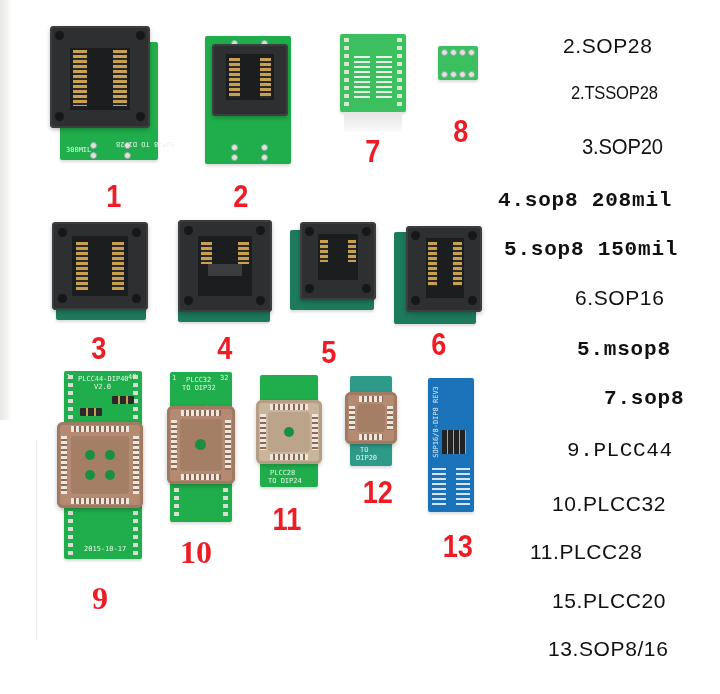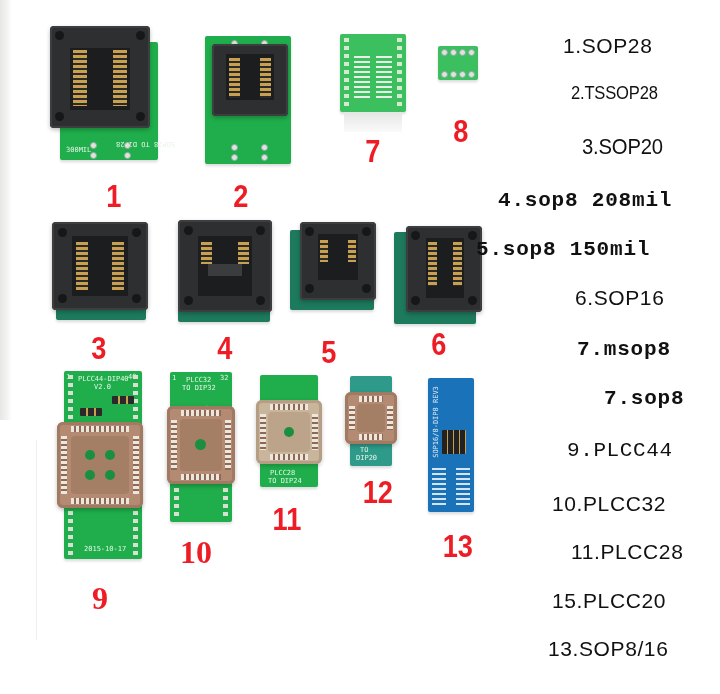--- a/index.html
+++ b/index.html
@@ -261,26 +261,26 @@
   <div class="pcb blue" style="left:428px;top:378px;width:46px;height:134px;">
     <span class="silk" style="left:-28px;top:40px;transform:rotate(-90deg);color:#dbe8f5;">SOP16/8-DIP8 REV3</span>
     <div class="header-pins" style="left:14px;top:52px;width:24px;height:24px;background:repeating-linear-gradient(90deg,#222 0 5px,#c8a050 5px 6px);"></div>
     <div class="pad-row" style="left:4px;top:90px;width:14px;height:40px;background:repeating-linear-gradient(180deg,#d4e4f2 0 2px,transparent 2px 5px);"></div>
     <div class="pad-row" style="left:28px;top:90px;width:14px;height:40px;background:repeating-linear-gradient(180deg,#d4e4f2 0 2px,transparent 2px 5px);"></div>
   </div>
   <div class="num" style="left:440px;top:530px;">13</div>
 </div>
 
 <div class="label-list">
-  <div class="lbl" style="left:563px;top:34px;">1.SOP28</div>
+  <div class="lbl" style="left:563px;top:34px;">2.SOP28</div>
   <div class="lbl narrow" style="left:571px;top:83px;">2.TSSOP28</div>
   <div class="lbl narrow" style="left:582px;top:134px;font-size:22px;">3.SOP20</div>
   <div class="lbl bold" style="left:498px;top:189px;">4.sop8 208mil</div>
-  <div class="lbl bold" style="left:476px;top:238px;">5.sop8 150mil</div>
+  <div class="lbl bold" style="left:504px;top:238px;">5.sop8 150mil</div>
   <div class="lbl" style="left:575px;top:286px;">6.SOP16</div>
-  <div class="lbl bold" style="left:577px;top:338px;">7.msop8</div>
+  <div class="lbl bold" style="left:577px;top:338px;">5.msop8</div>
   <div class="lbl bold" style="left:604px;top:387px;">7.sop8</div>
   <div class="lbl" style="left:567px;top:439px;font-family:Liberation Mono, monospace;">9.PLCC44</div>
   <div class="lbl" style="left:552px;top:492px;">10.PLCC32</div>
-  <div class="lbl" style="left:571px;top:540px;">11.PLCC28</div>
+  <div class="lbl" style="left:530px;top:540px;">11.PLCC28</div>
   <div class="lbl" style="left:552px;top:589px;">15.PLCC20</div>
   <div class="lbl" style="left:548px;top:637px;">13.SOP8/16</div>
 </div>
 
 </body></html>

